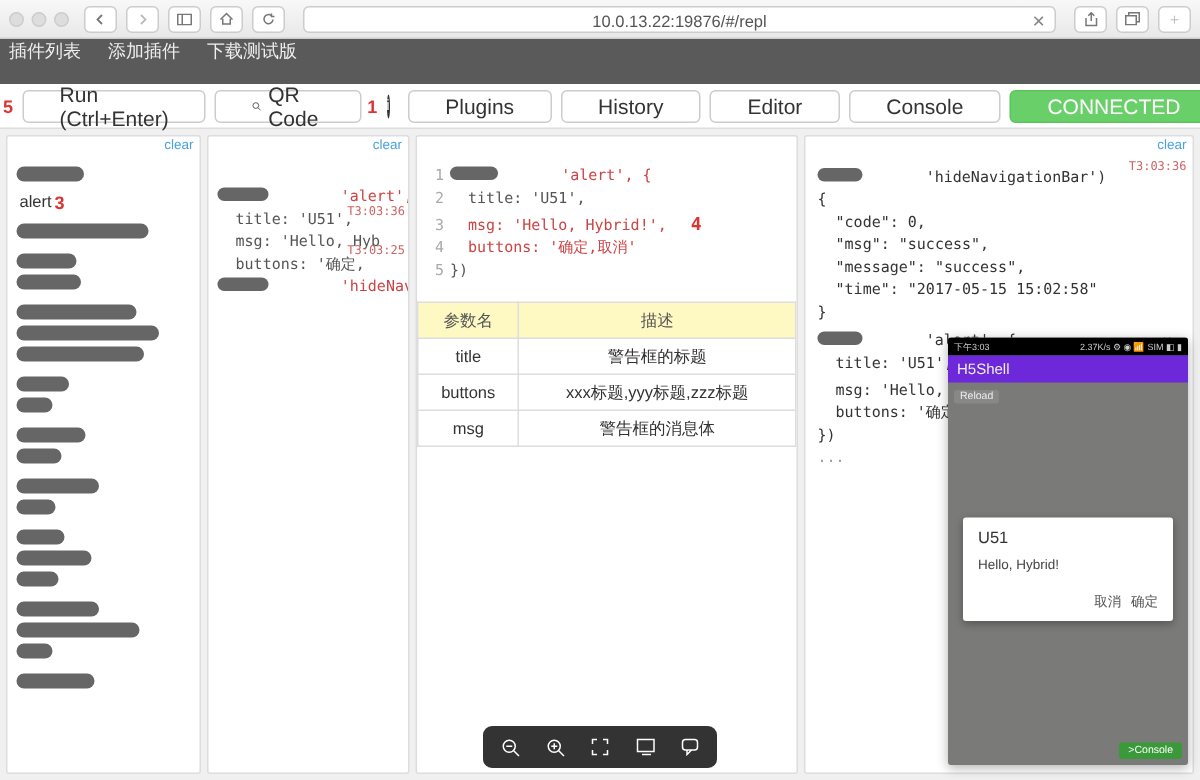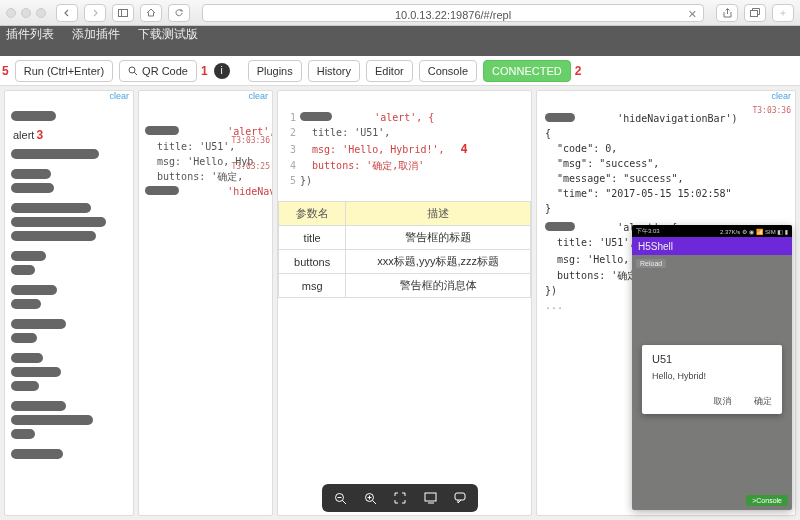--- a/index.html
+++ b/index.html
@@ -12,21 +12,21 @@
   .chrome .icon-btn { width:22px; height:18px; border:1px solid #ccc; border-radius:4px; background:#fff; display:flex; align-items:center; justify-content:center; font-size:10px; color:#666; }
   .url { flex:1; height:18px; border:1px solid #ccc; border-radius:4px; background:#fff; margin:0 6px; display:flex; align-items:flex-end; justify-content:center; font-size:11px; color:#555; position:relative;}
   .url .x { position:absolute; right:6px; color:#888;}
   
   
   .tabbar { height:30px; background:#5a5a5a; display:flex; align-items:flex-start; padding:0 6px; gap:18px; color:#eee; font-size:12px;}
   .tabbar span { cursor:default; }
   
   
   .toolbar { height:30px; background:#fff; border-bottom:1px solid #ddd; display:flex; align-items:center; padding:0 4px; gap:6px;}
-  .tbtn { height:22px; padding:0 8px; border:1px solid #ccc; border-radius:4px; background:#fff; font-size:11px; display:flex; align-items:center; gap:4px; color:#333;}
+  .tbtn { height:22px; padding:0 24px; border:1px solid #ccc; border-radius:4px; background:#fff; font-size:14px; display:flex; align-items:center; gap:4px; color:#333;}
   .connected { background:#69d069; color:#fff; border-color:#5ac45a;}
   .info-dot { width:16px; height:16px; border-radius:50%; background:#333; color:#fff; font-size:10px; display:flex; align-items:center; justify-content:center;}
   .ann { color:#d33; font-weight:bold; font-size:12px; margin-left:-2px;}
   
   
   .main { display:flex; height:calc(100% - 86px); padding:4px; gap:4px;}
   .col { background:#fff; border:1px solid #ddd; border-radius:2px; overflow:hidden; display:flex; flex-direction:column; position:relative;}
   .sidebar { width:130px;}
   .mid1 { width:135px;}
   .mid2 { width:255px;}
@@ -60,21 +60,21 @@
   
   
   .phone { position:absolute; right:8px; width:160px; top:225px; height:285px; background:#7a7a78; border-radius:2px; box-shadow:0 2px 8px rgba(0,0,0,0.3); overflow:hidden;}
   .statusbar { height:12px; background:#000; color:#ccc; font-size:6px; display:flex; align-items:center; padding:0 4px; justify-content:space-between;}
   .appbar { height:18px; background:#6d28d9; color:#eee; font-size:10px; display:flex; align-items:center; padding:0 6px;}
   .reload { display:inline-block; background:#888; color:#eee; font-size:7px; padding:1px 4px; margin:4px; border-radius:2px;}
   .dialog { position:absolute; top:120px; left:10px; right:10px; background:#fff; border-radius:2px; padding:8px 10px 6px; box-shadow:0 2px 6px rgba(0,0,0,0.3);}
   .dlg-title { font-size:11px; font-weight:normal; margin-bottom:6px;}
   .dlg-msg { font-size:9px; color:#444; margin-bottom:14px;}
   .dlg-btns { text-align:right; font-size:9px; color:#555;}
-  .dlg-btns span { margin-left:20px;}
+  .dlg-btns span { margin-left:4px;}
   .console-bar { position:absolute; bottom:4px; right:4px; background:#3a9a3a; color:#fff; font-size:7px; padding:2px 6px; border-radius:2px;}
   
   
   .floatbar { position:absolute; bottom:8px; left:50%; transform:translateX(-50%); background:#333; border-radius:6px; padding:4px 8px; display:flex; gap:10px;}
   .floatbar .fb { width:20px; height:20px; color:#fff; display:flex; align-items:center; justify-content:center; font-size:12px;}
   svg { display:block; }
 </style>
 </head>
 <body>
 

